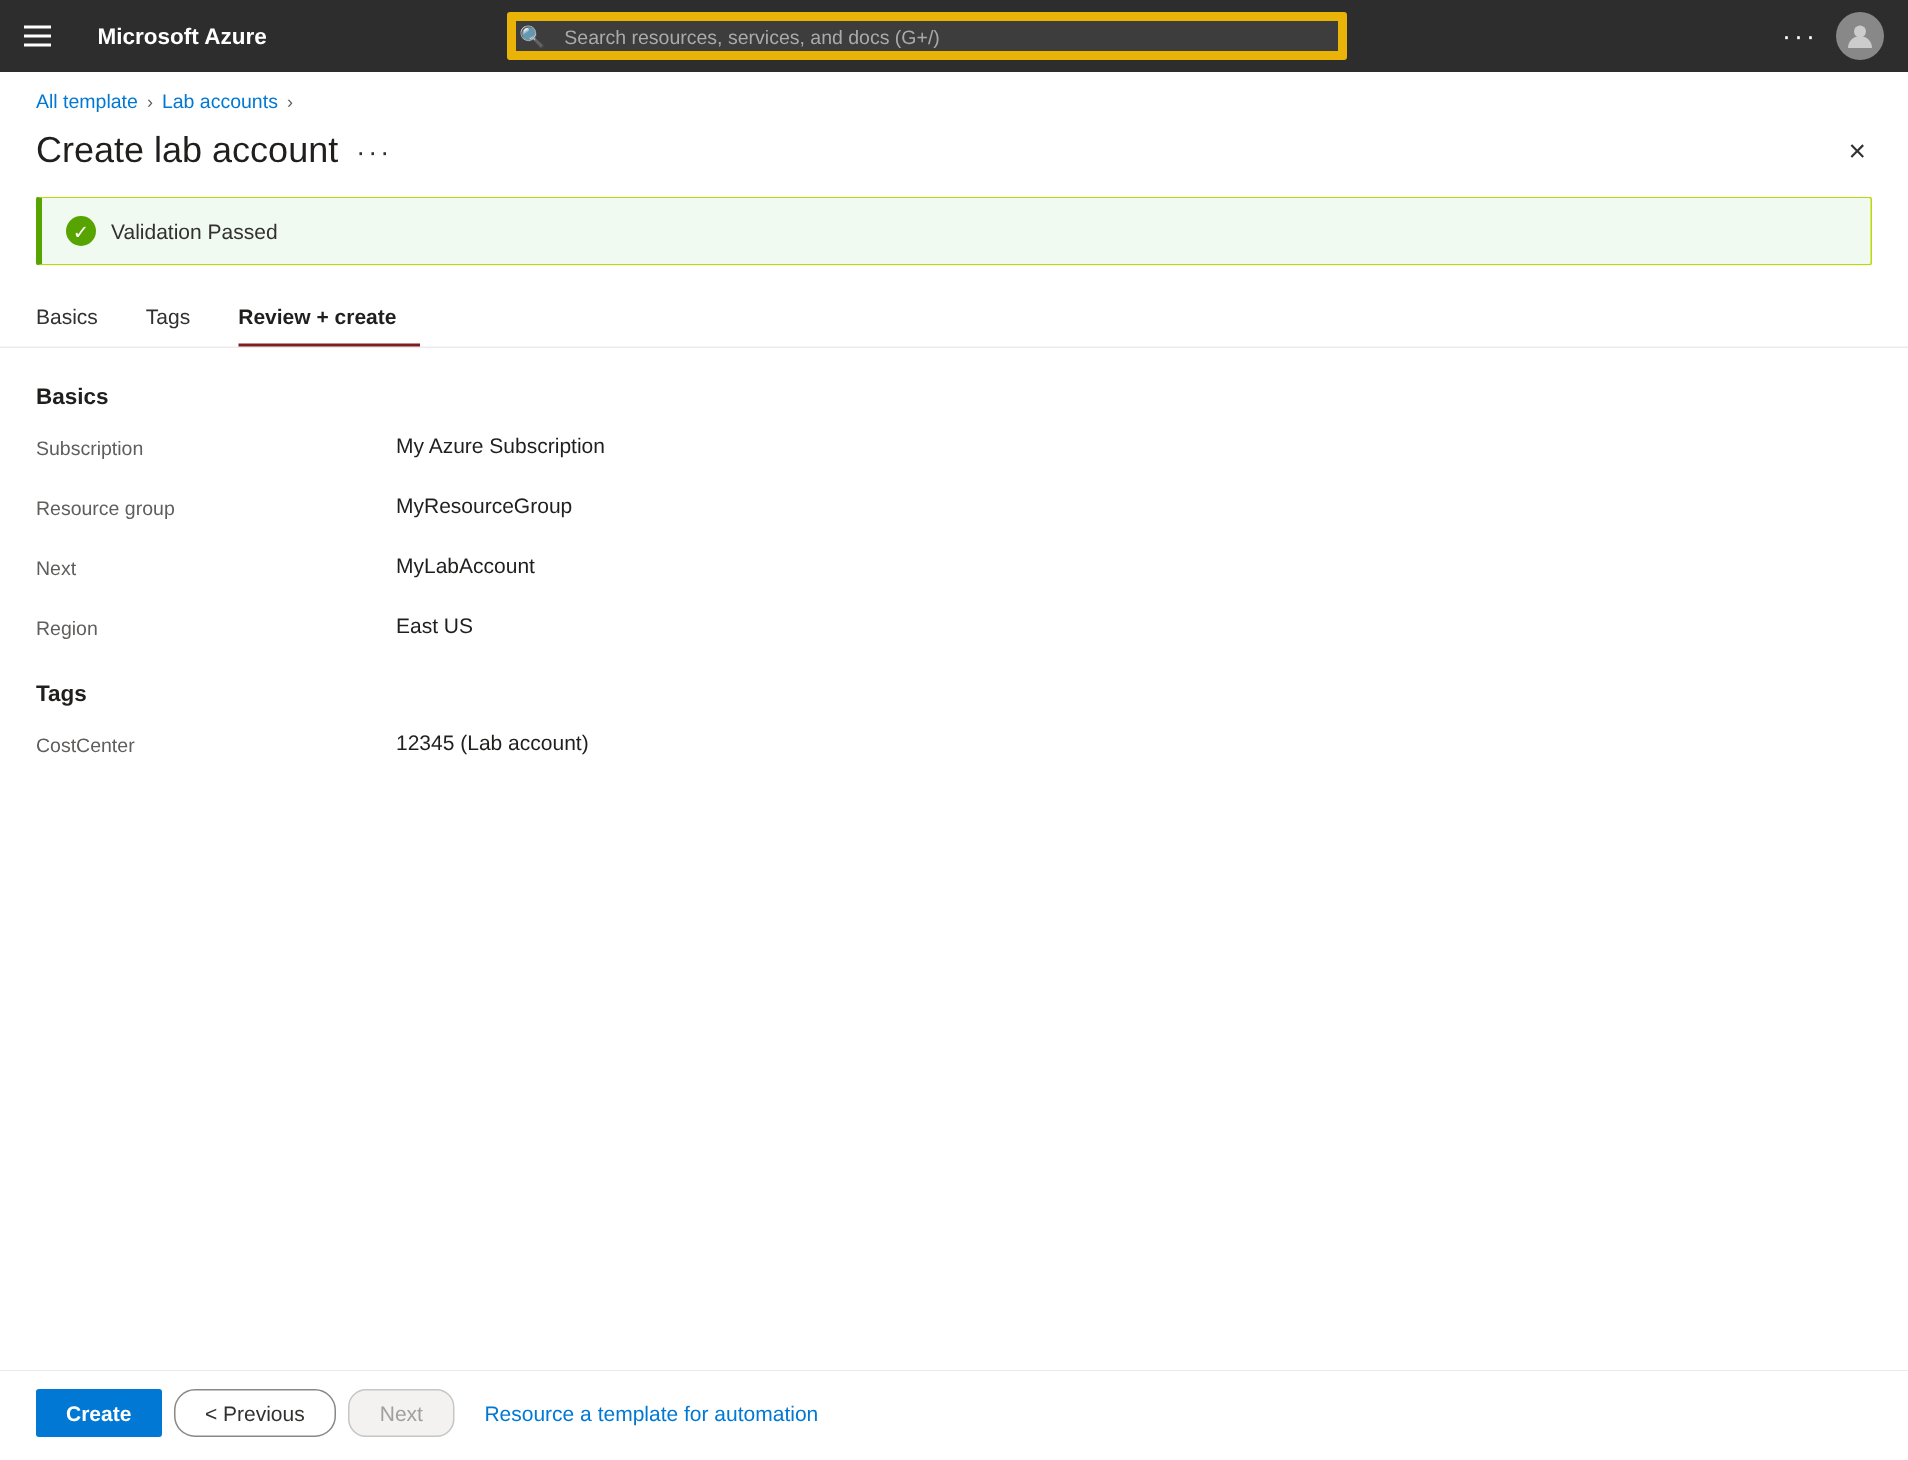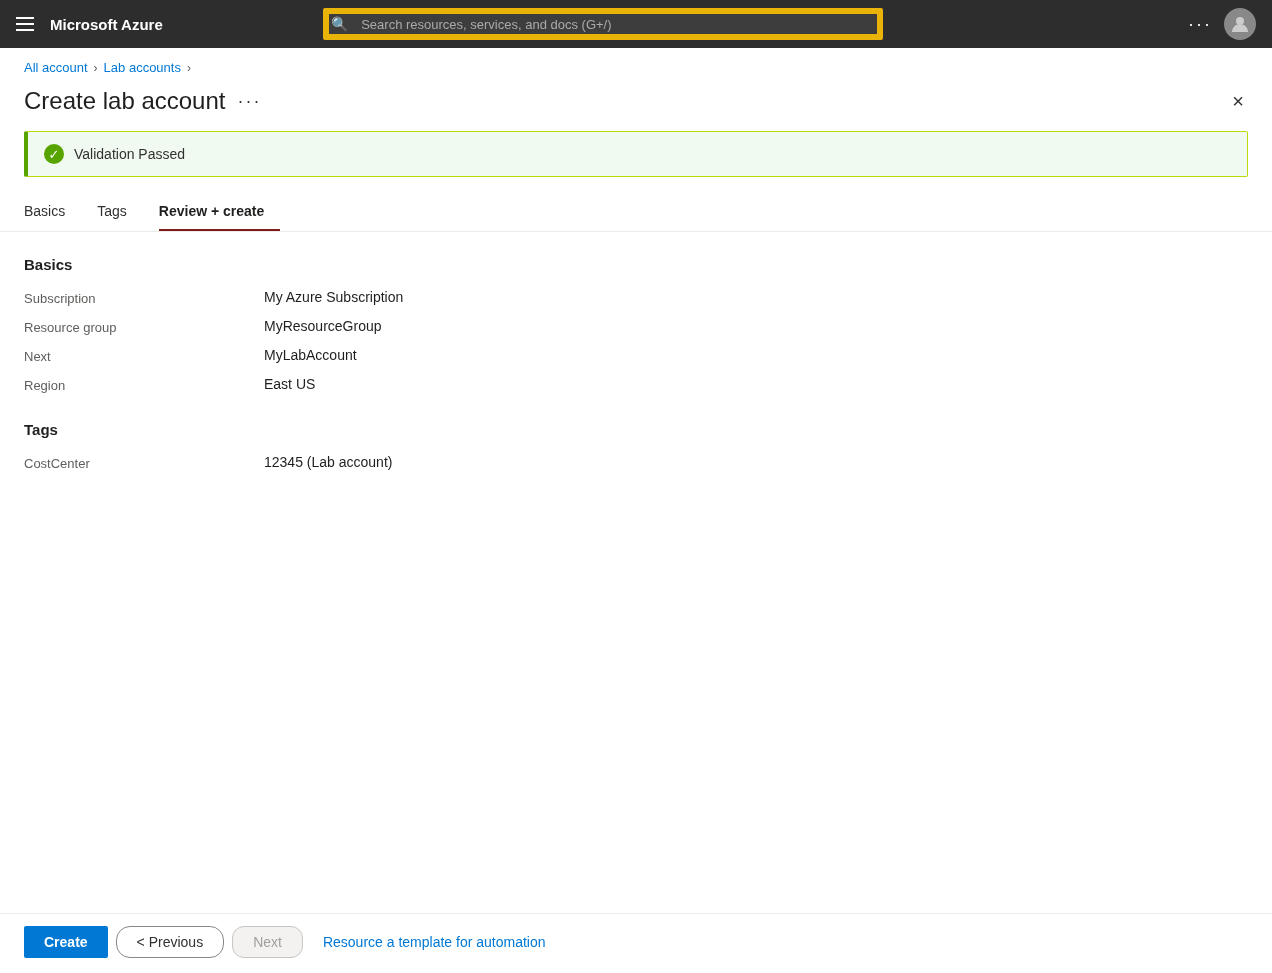--- a/index.html
+++ b/index.html
@@ -5,21 +5,21 @@
     * { box-sizing: border-box; margin: 0; padding: 0; }
     body { font-family: 'Segoe UI', Arial, sans-serif; font-size: 14px; color: #323130; background: #fff; }
 
     
     .topnav {
       background: #2d2d2d;
       height: 48px;
       display: flex;
       align-items: center;
       padding: 0 16px;
-      gap: 16px;
+      gap: 31px;
     }
     .topnav-hamburger {
       color: #fff;
       font-size: 18px;
       cursor: pointer;
       display: flex;
       flex-direction: column;
       gap: 4px;
     }
     .topnav-hamburger span {
@@ -194,21 +194,21 @@
     .section-title {
       font-size: 15px;
       font-weight: 700;
       color: #201f1e;
       margin-bottom: 16px;
     }
 
     .field-grid {
       display: grid;
       grid-template-columns: 240px 1fr;
-      row-gap: 12px;
+      row-gap: 23px;
       margin-bottom: 28px;
     }
     .field-label {
       font-size: 13px;
       color: #605e5c;
       padding-top: 2px;
     }
     .field-value {
       font-size: 14px;
       color: #201f1e;
@@ -285,21 +285,21 @@
     <div class="topnav-avatar">
       <svg width="20" height="20" viewBox="0 0 20 20" fill="#ccc">
         <circle cx="10" cy="7" r="4"></circle>
         <path d="M2 18c0-4.4 3.6-8 8-8s8 3.6 8 8"></path>
       </svg>
     </div>
   </div>
 </nav>
 
 <div class="breadcrumb">
-  <a>All account</a>
+  <a>All template</a>
   <span class="breadcrumb-sep">›</span>
   <a>Lab accounts</a>
   <span class="breadcrumb-sep">›</span>
 </div>
 
 <div class="page-header">
   <div class="page-header-left">
     <h1 class="page-title">Create lab account</h1>
     <span class="page-header-dots">···</span>
   </div>

